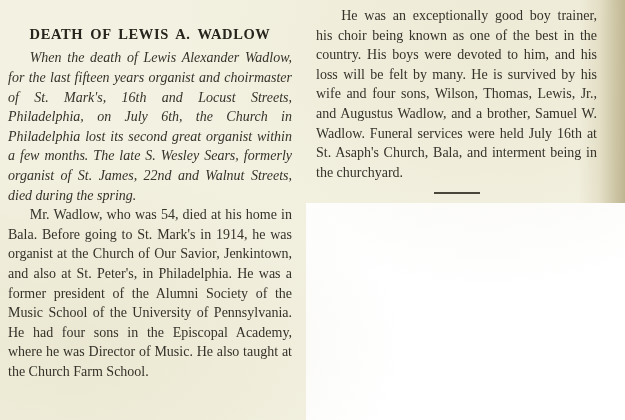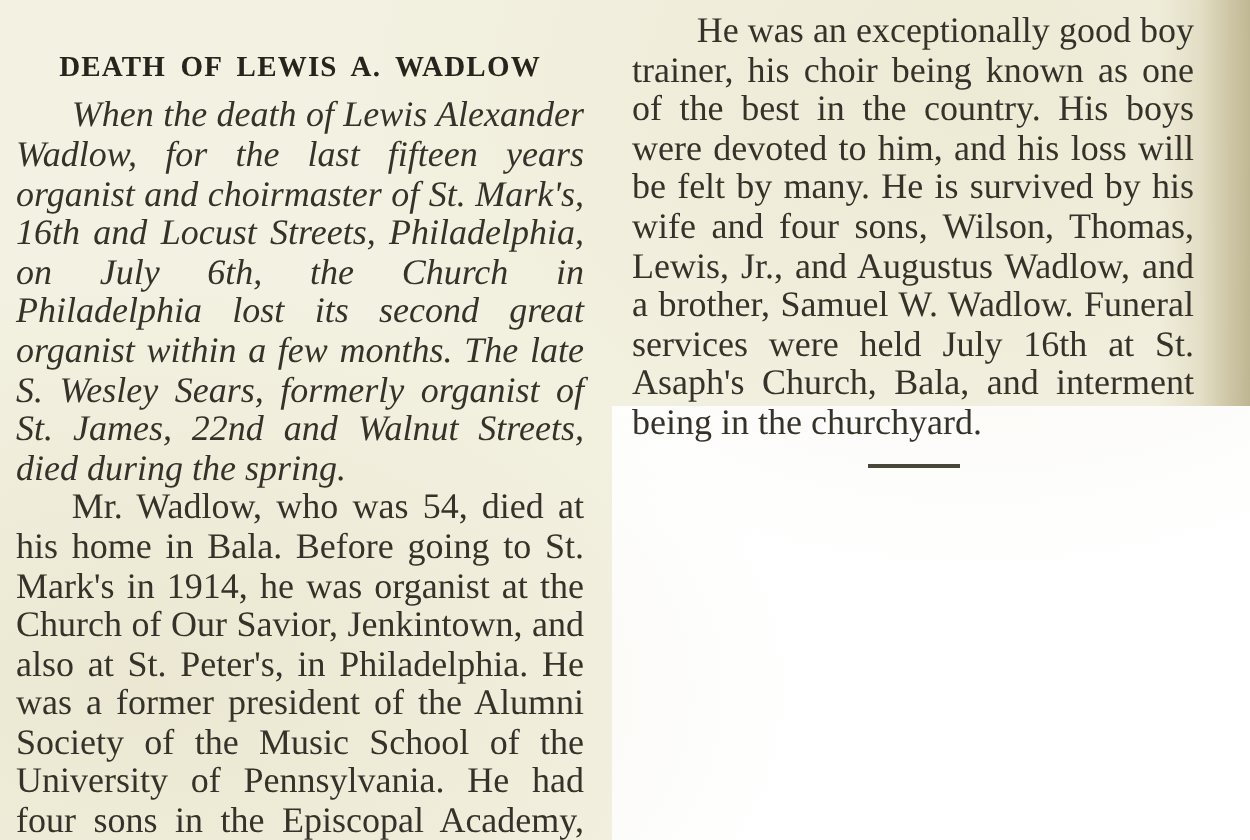--- a/index.html
+++ b/index.html
@@ -75,21 +75,21 @@
     word-spacing: 3px;
     color: #26241c;
     text-align: center;
     margin: 26px 0 0 0;
     line-height: 1.2;
     white-space: nowrap;
   }
 
   p.body {
     margin: 0;
-    font-size: 18px;
+    font-size: 14px;
     line-height: 19.6px;
     color: #35322a;
     text-align: justify;
     text-indent: 1.55em;
     hyphens: none;
   }
   .col-left p.body.first { margin-top: 5px; font-style: italic; }
   .col-right p.body.first { margin-top: 6px; }
 
   

